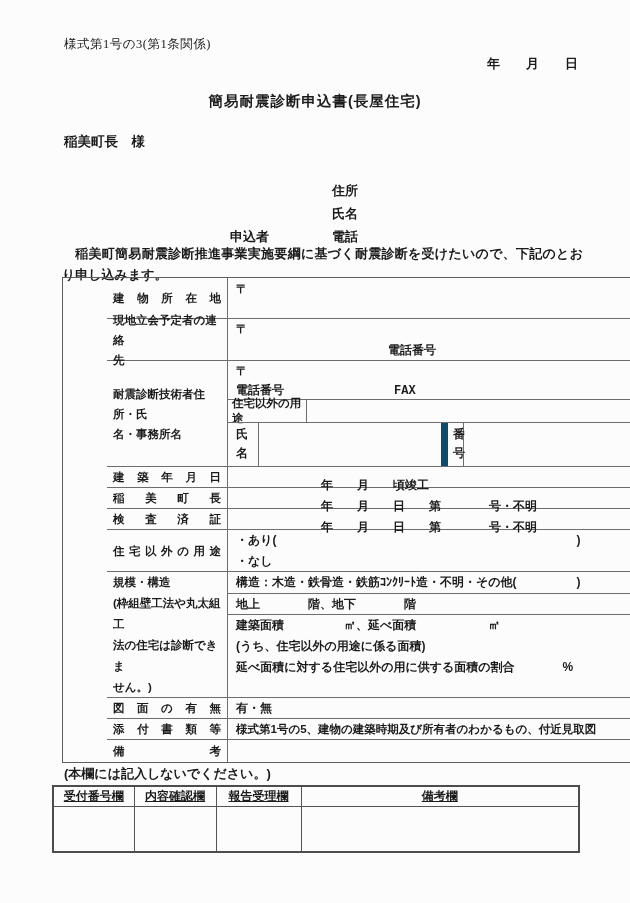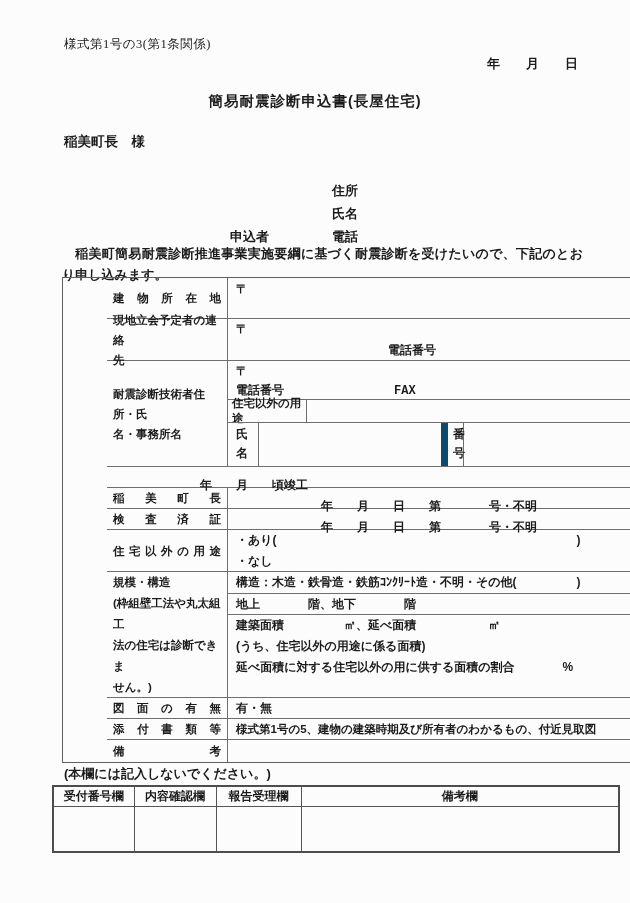--- a/index.html
+++ b/index.html
@@ -52,22 +52,23 @@
   }
   .name-cell{width:31px;min-width:31px;}
   .num-cell{width:23px;min-width:23px;border-left:7px solid #0c4a6e;padding:2px 5px;margin-left:12px;}
   .gap-170{width:170px;min-width:170px;}
   .flex1{flex:1;}
   .scale-label-title{line-height:21px;}
   .scale-note{white-space:pre-line;line-height:21px;}
   
   .note-line{position:absolute;left:64px;top:765px;font-size:13px;}
   .otable{
-    position:absolute;left:52px;top:785px;width:568px;border-collapse:collapse;
+    position:absolute;left:52px;top:785px;width:528px;border-collapse:collapse;
     font-size:12px;
+    text-decoration:underline;
   }
   .otable th,.otable td{border:1px solid #555;box-sizing:border-box;font-weight:600;}
   .otable{border:2px solid #4d4d4d;}
   .otable th{height:20px;text-align:center;padding:0 2px;}
   .otable td{height:46px;}
   .col-a{width:81px;} .col-b{width:82px;} .col-c{width:85px;}
 </style>
 </head>
 <body>
 
@@ -122,20 +123,21 @@
         <div class="subrow" style="height:45px">
           <div class="stacked name-cell">氏名</div>
           <div class="gap-170"></div>
           <div class="stacked num-cell">番号</div>
           <div class="flex1"></div>
         </div>
       </div>
     </div>
 
     <div class="mrow" style="height:21px">
+      <div class="lcell jlabel">建築年月日</div>
       <div class="vcell indent">年　　月　　頃竣工</div>
     </div>
 
     <div class="mrow" style="height:21px">
       <div class="lcell jlabel">稲美町長</div>
       <div class="vcell indent">年　　月　　日　　第　　　　号・不明</div>
     </div>
 
     <div class="mrow" style="height:21px">
       <div class="lcell jlabel">検査済証</div>

